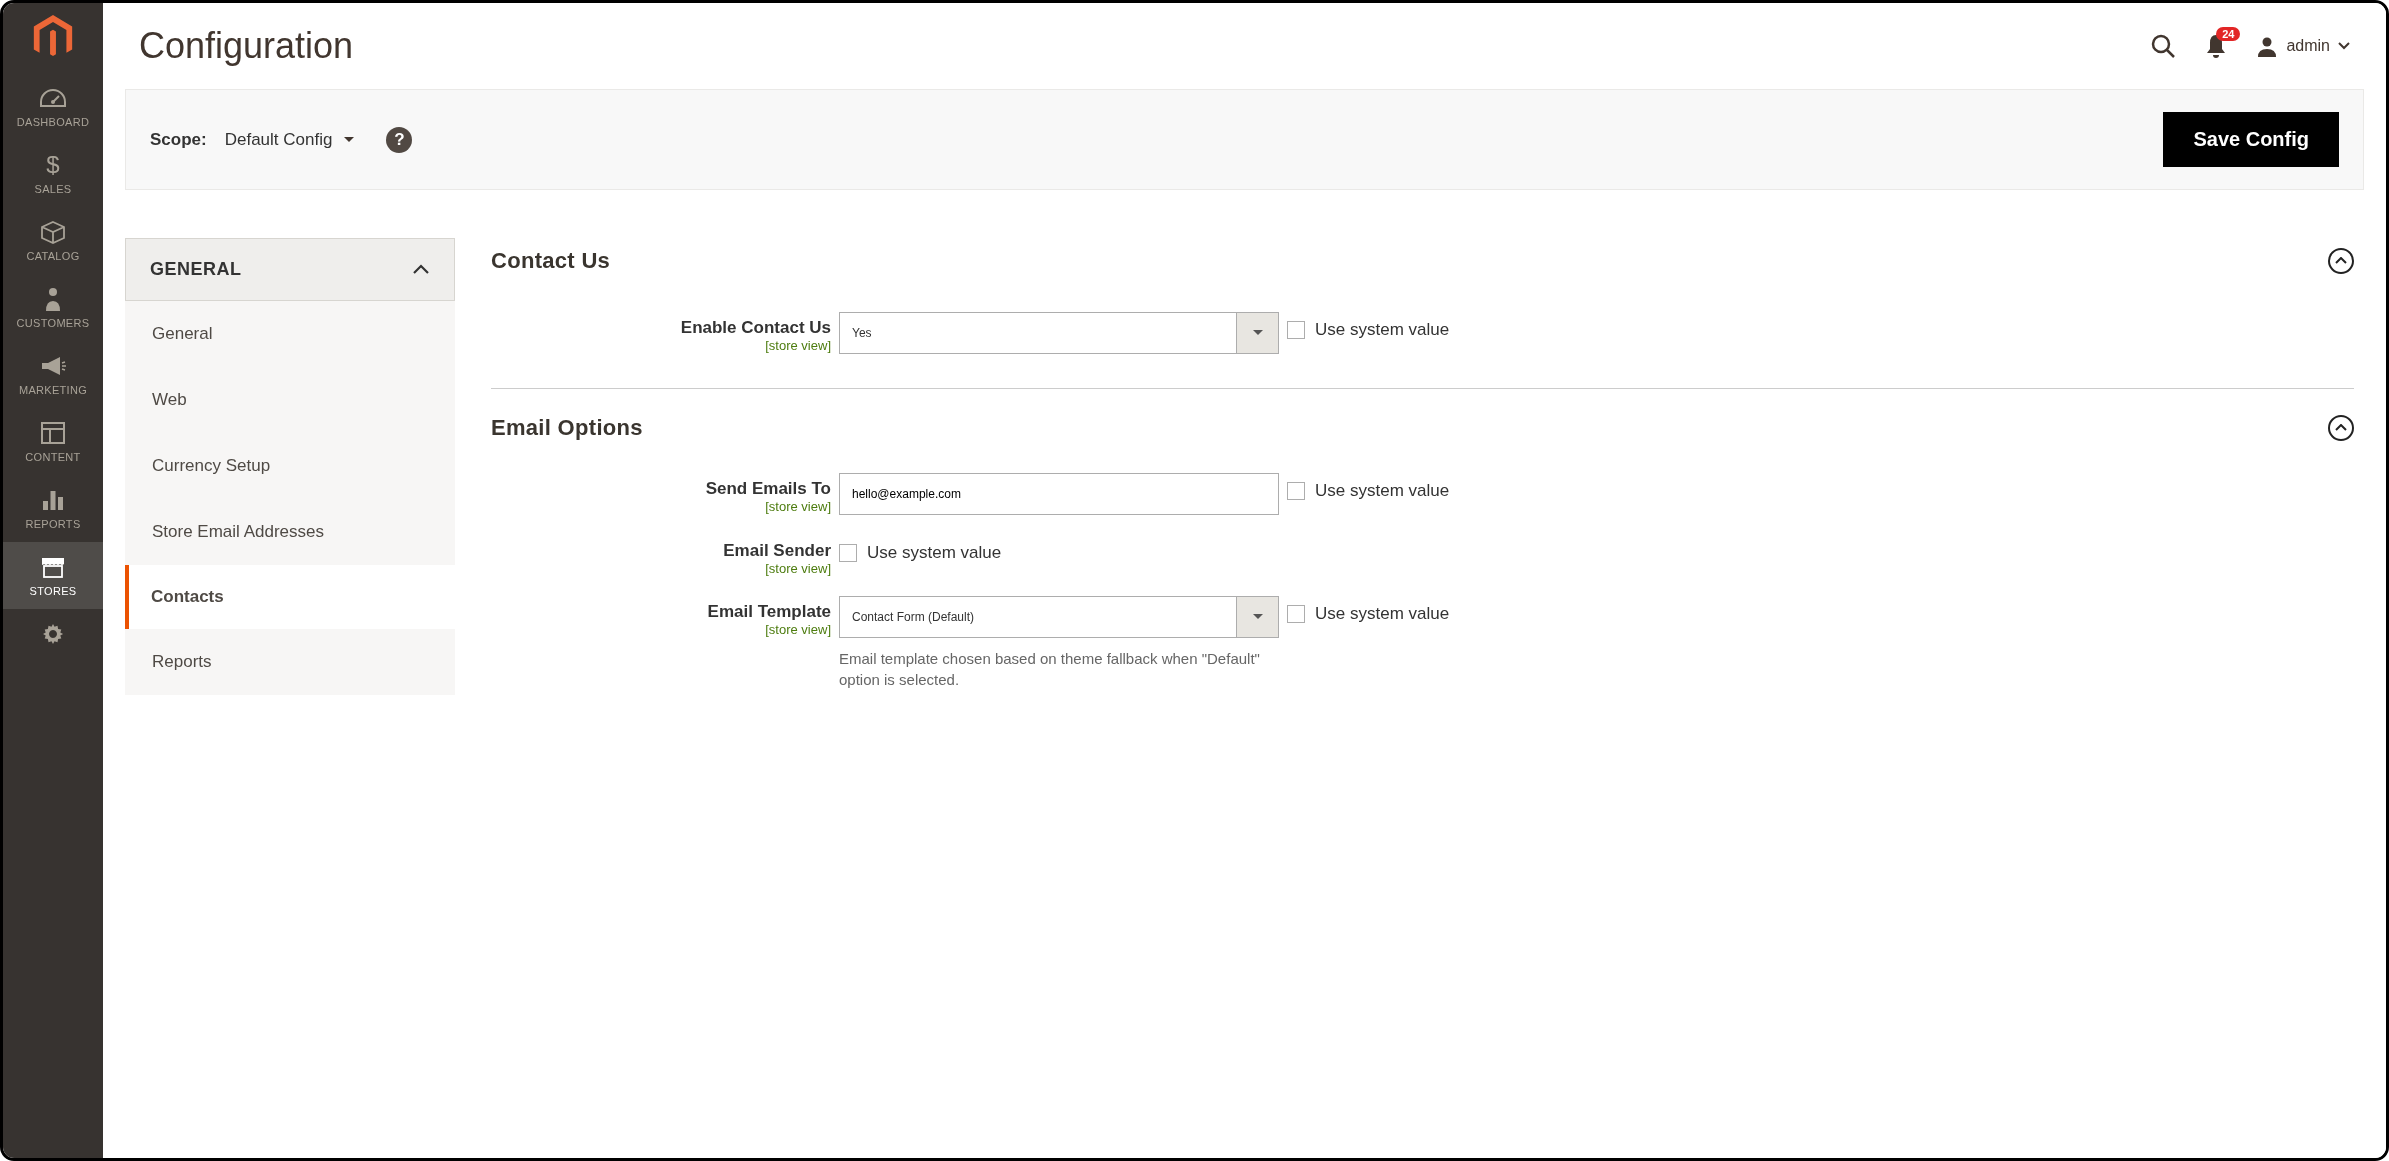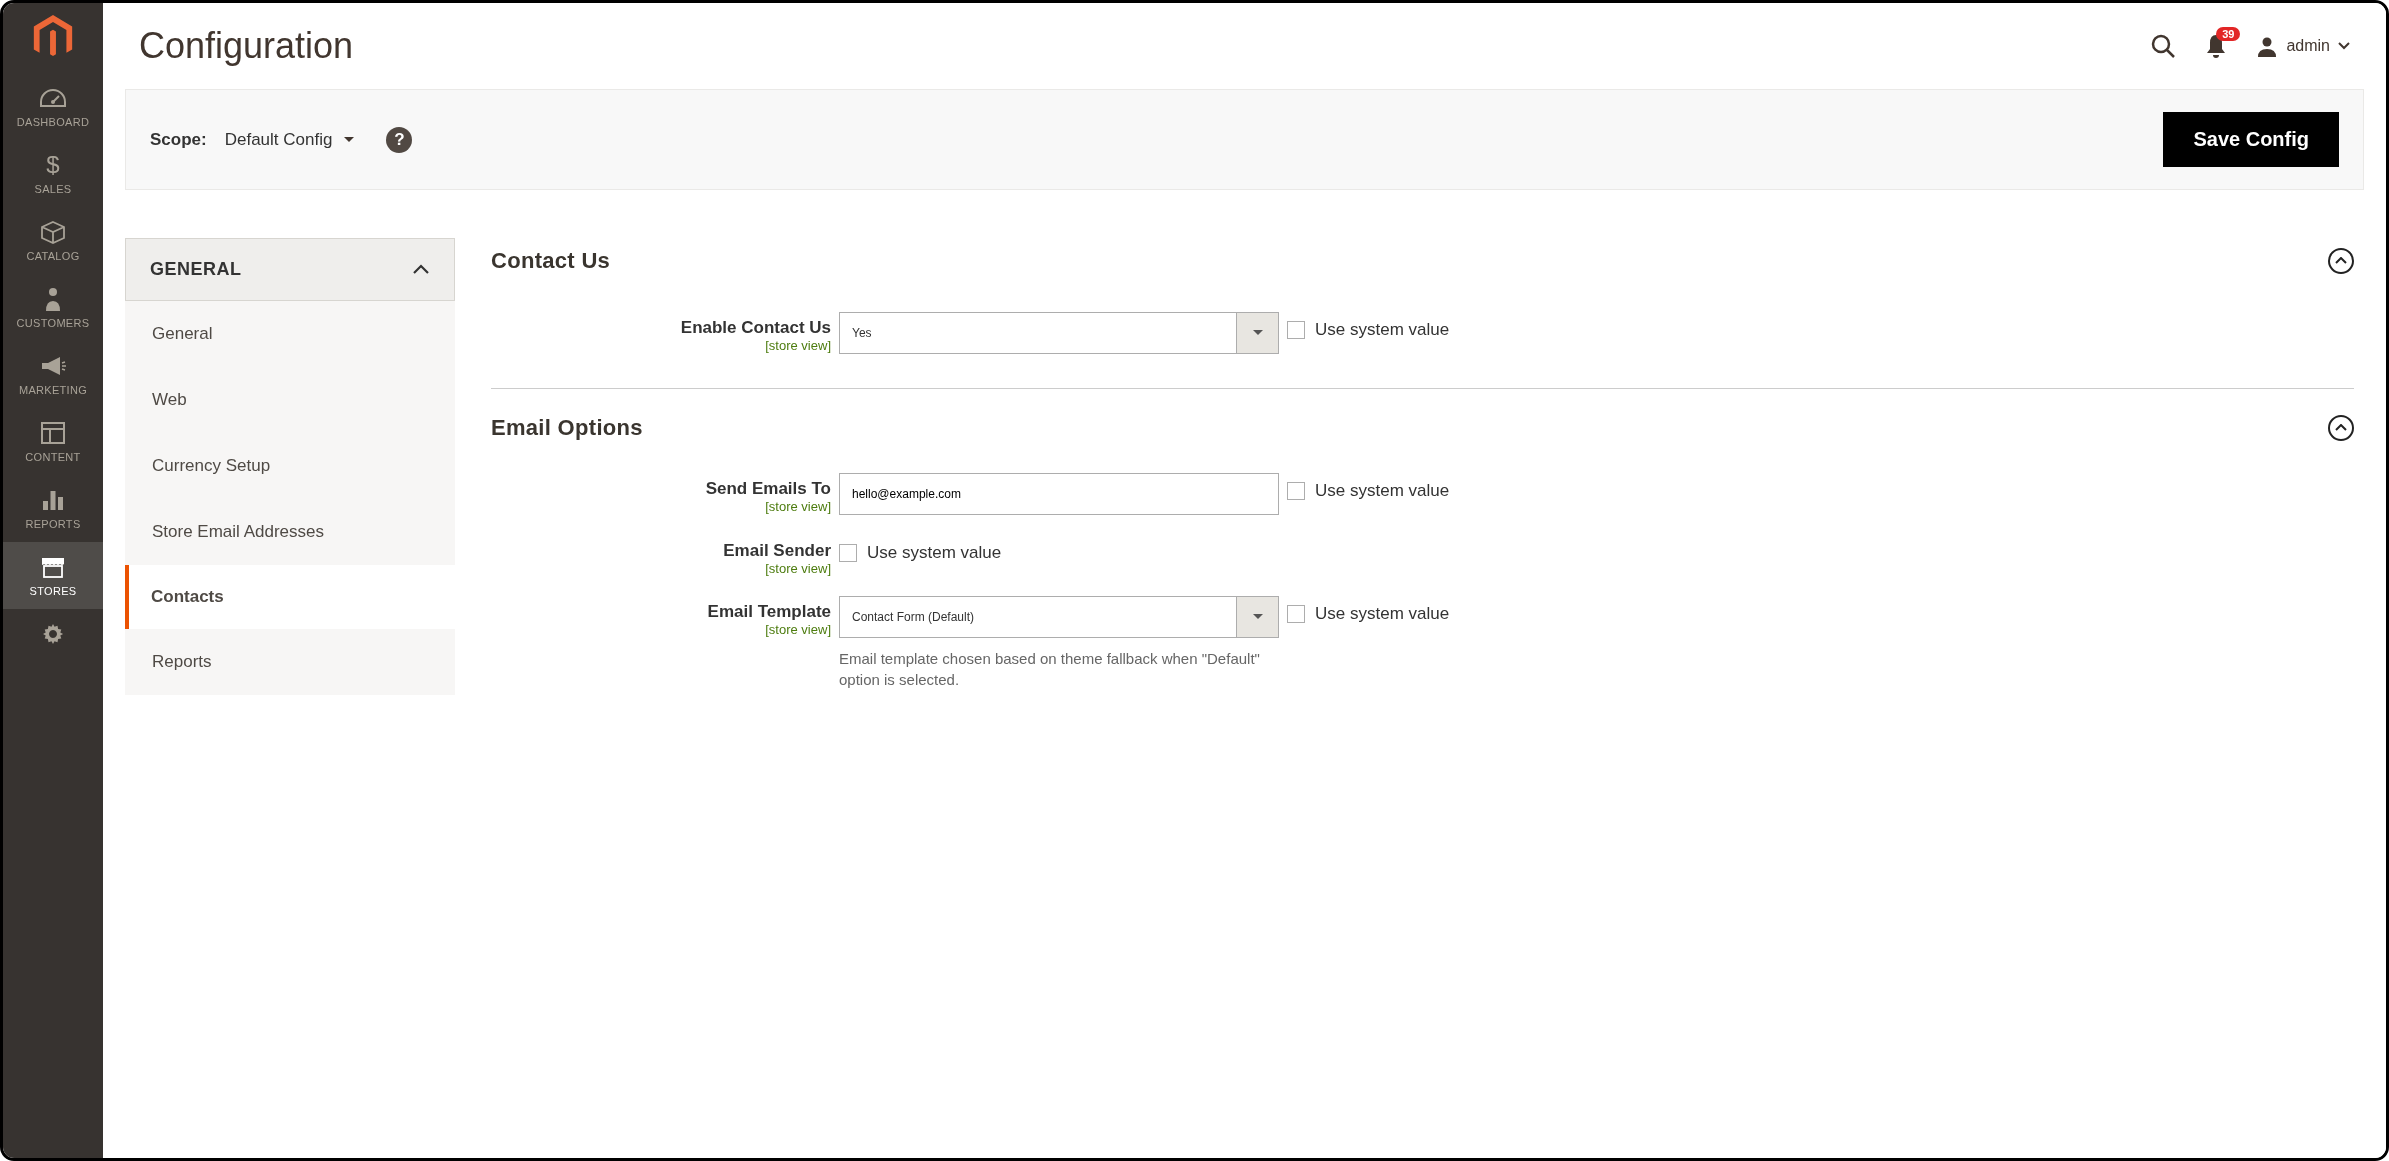--- a/index.html
+++ b/index.html
@@ -161,21 +161,21 @@
         <button class="icon-btn">
           <svg width="26" height="26" viewBox="0 0 26 26">
               <circle cx="11" cy="11" r="8" fill="none" stroke="#41362f" stroke-width="2.5"></circle>
               <line x1="17" y1="17" x2="24" y2="24" stroke="#41362f" stroke-width="2.5"></line>
             </svg>
         </button>
         <button class="icon-btn">
           <svg width="24" height="26" viewBox="0 0 24 26">
               <path d="M12 2 Q6 2 6 10 L6 16 L3 20 L21 20 L18 16 L18 10 Q18 2 12 2 Z M9 22 Q9 25 12 25 Q15 25 15 22" fill="#41362f"></path>
             </svg>
-          <span class="badge">39</span>
+          <span class="badge">24</span>
         </button>
         <div class="user-btn">
           <svg width="22" height="22" viewBox="0 0 22 22">
               <circle cx="11" cy="7" r="4.5" fill="#41362f"></circle>
               <path d="M2 22 Q2 14 11 14 Q20 14 20 22 Z" fill="#41362f"></path>
             </svg>
           <span>admin</span>
           <svg width="12" height="8" viewBox="0 0 12 8">
               <path d="M1 1 L6 6 L11 1" fill="none" stroke="#41362f" stroke-width="2"></path>
             </svg>

